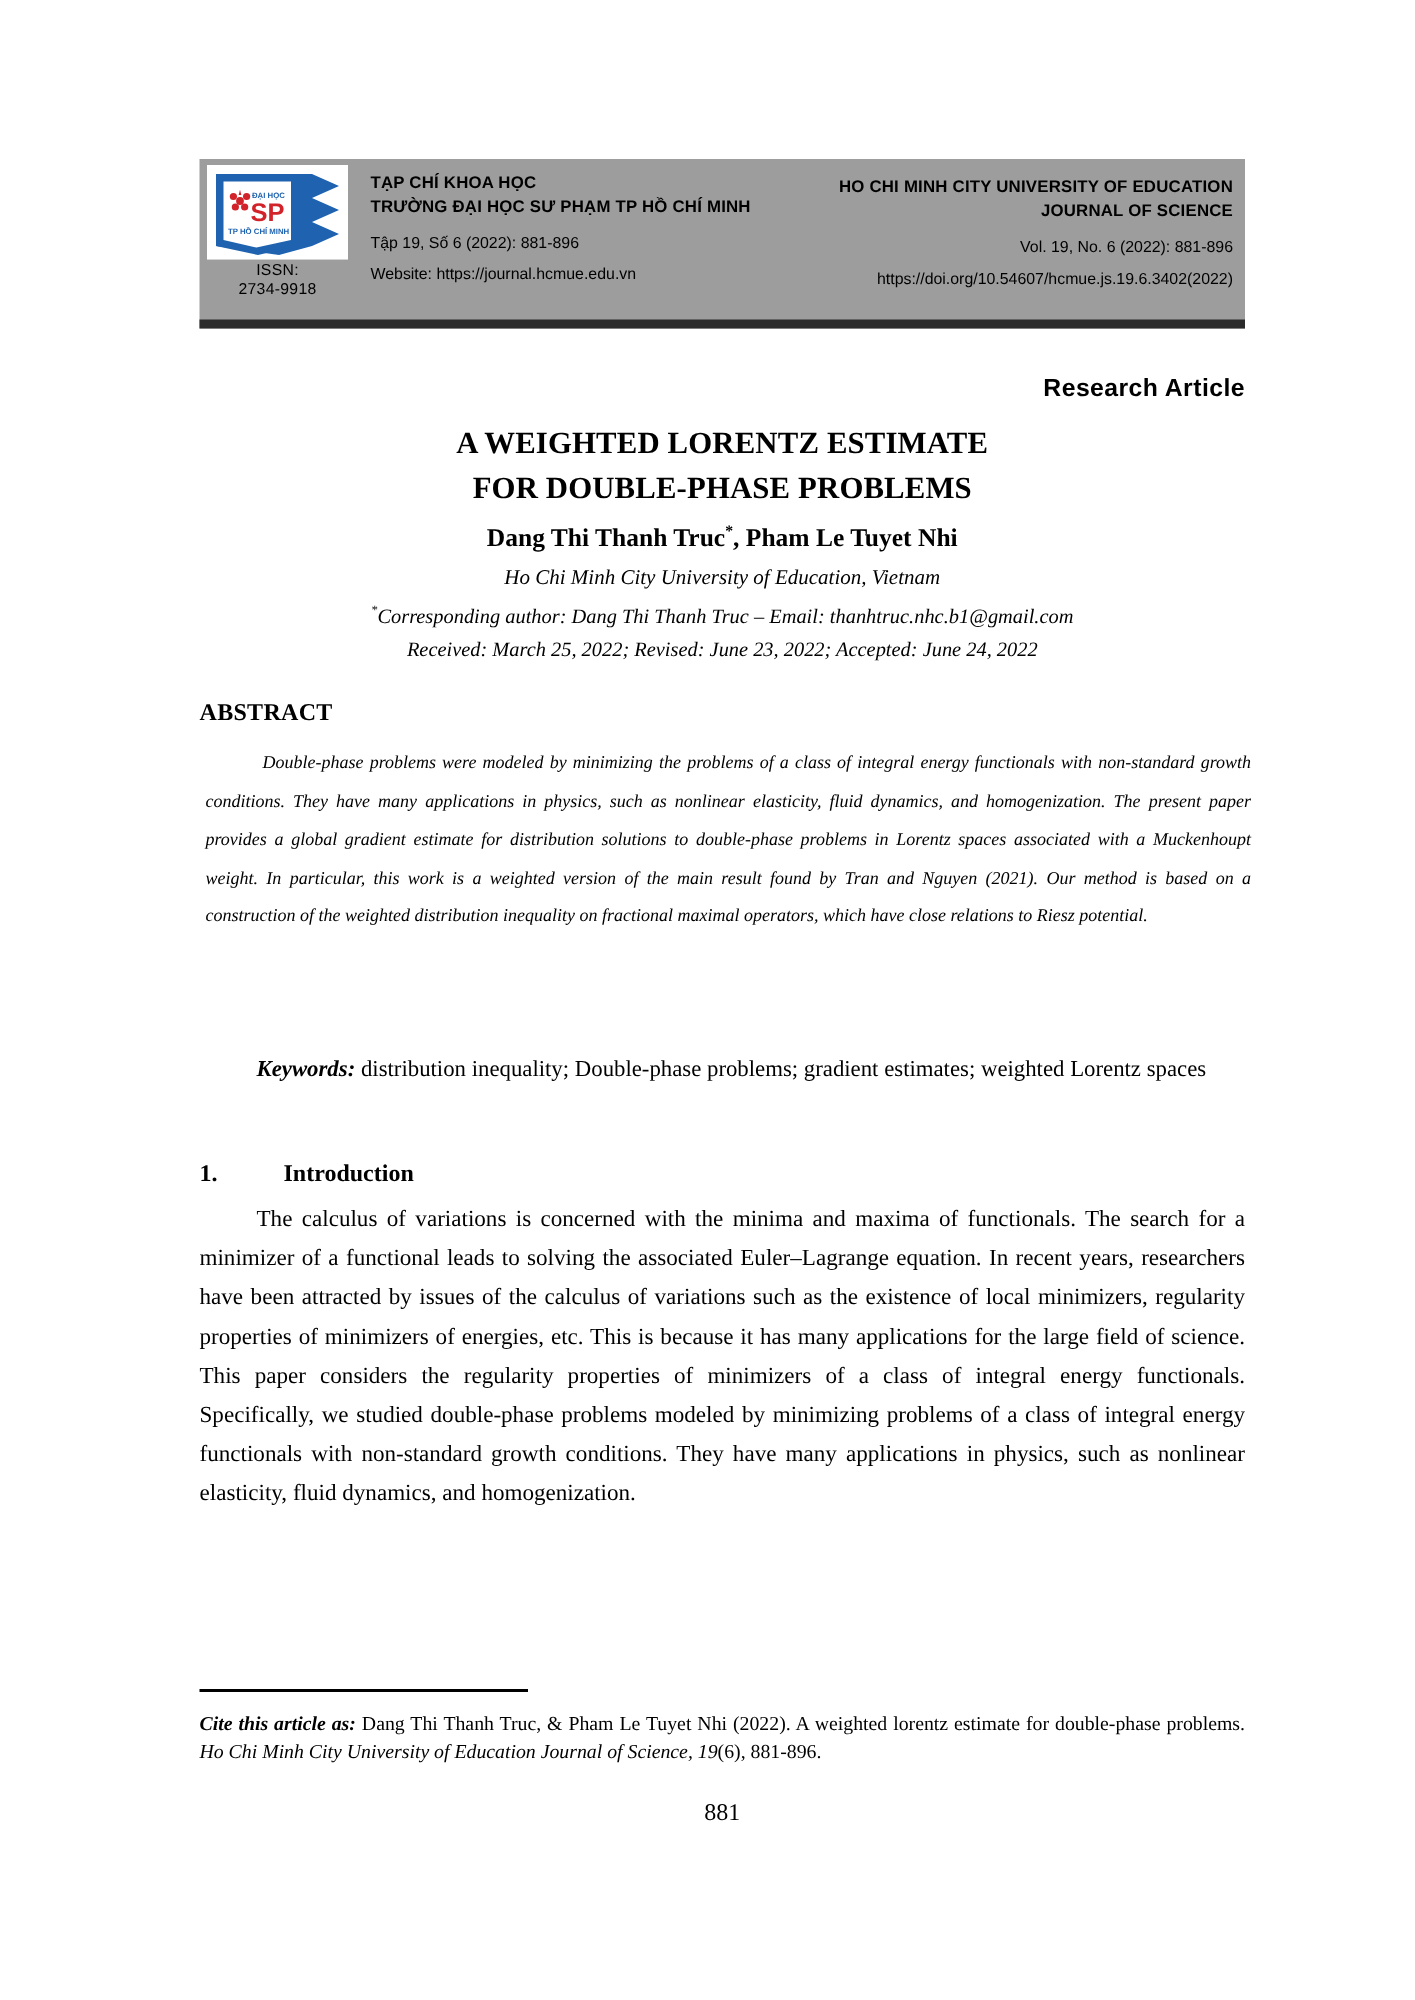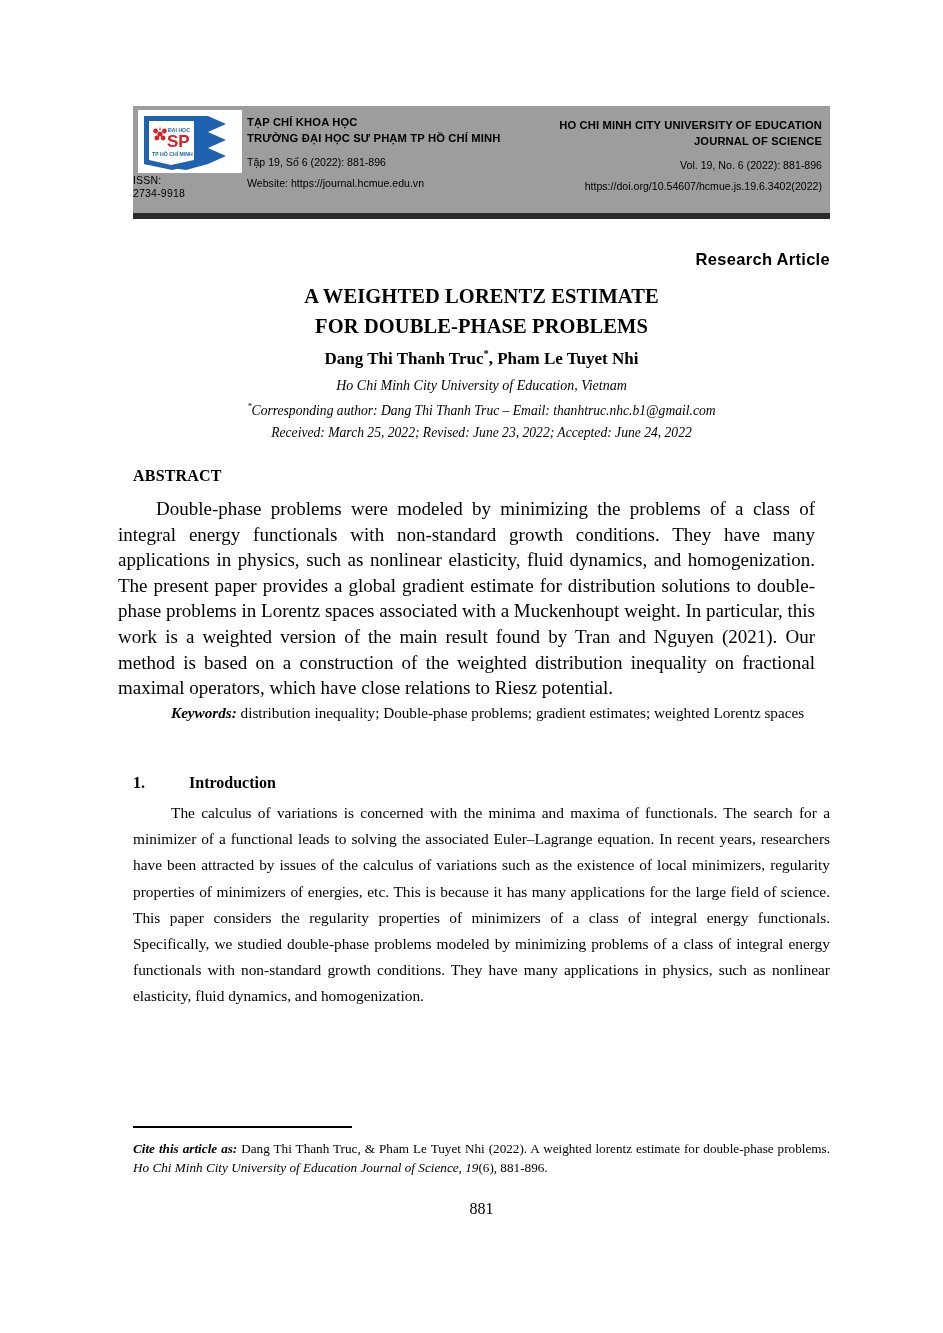--- a/index.html
+++ b/index.html
@@ -39,32 +39,32 @@
   }
   .masthead-logo-col {
     width: 104px;
     position: relative;
     flex: 0 0 104px;
   }
   .logo-box {
     position: absolute;
     left: 5px;
     top: 4px;
-    width: 104px;
+    width: 94px;
     height: 63px;
     background: #ffffff;
     overflow: hidden;
   }
   .logo-svg { display:block; }
   .issn {
     position: absolute;
     left: 0;
     top: 68px;
     width: 104px;
-    text-align: left;
+    text-align: center;
     font-family: "Liberation Sans", "DejaVu Sans", sans-serif;
     font-size: 10.5px;
     line-height: 13px;
     color: #000000;
     letter-spacing: 0.2px;
   }
 
   .masthead-mid {
     flex: 1 1 auto;
     padding-top: 9px;
@@ -156,24 +156,25 @@
   .abstract-head {
     position: absolute;
     left: 133px;
     top: 467px;
     font-weight: bold;
     font-size: 16px;
     letter-spacing: 0.2px;
   }
   .abstract-body {
     position: absolute;
-    left: 118px;
+    left: 137px;
     top: 496px;
     width: 697px;
-    font-size: 19px;
+    font-style: italic;
+    font-size: 12px;
     line-height: 25.6px;
     text-align: justify;
     text-indent: 38px;
   }
   .keywords {
     position: absolute;
     left: 133px;
     top: 700px;
     width: 697px;
     font-size: 15.2px;

